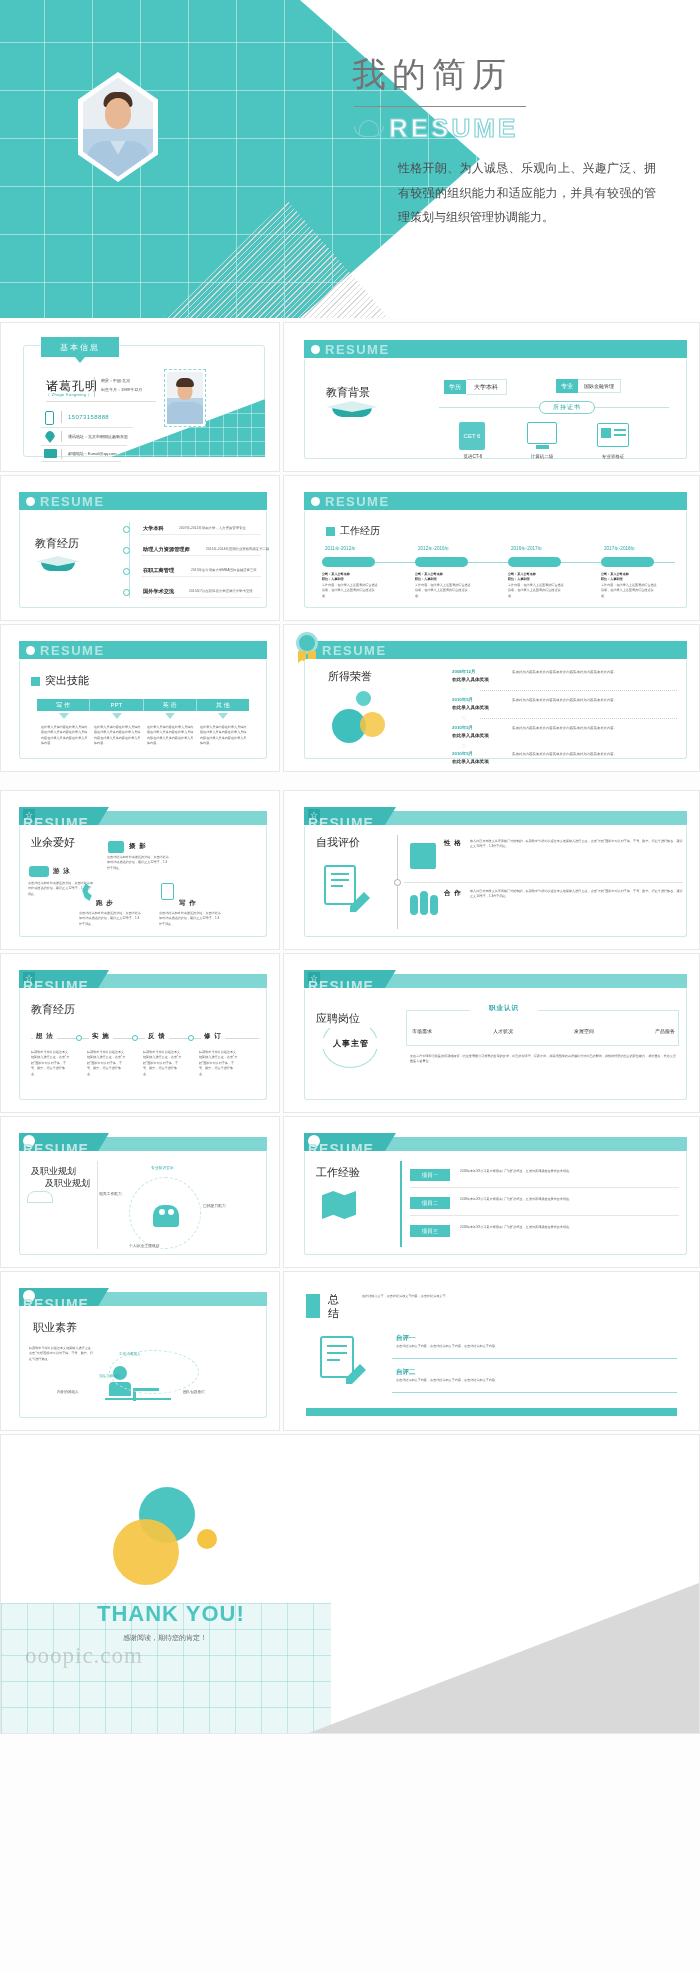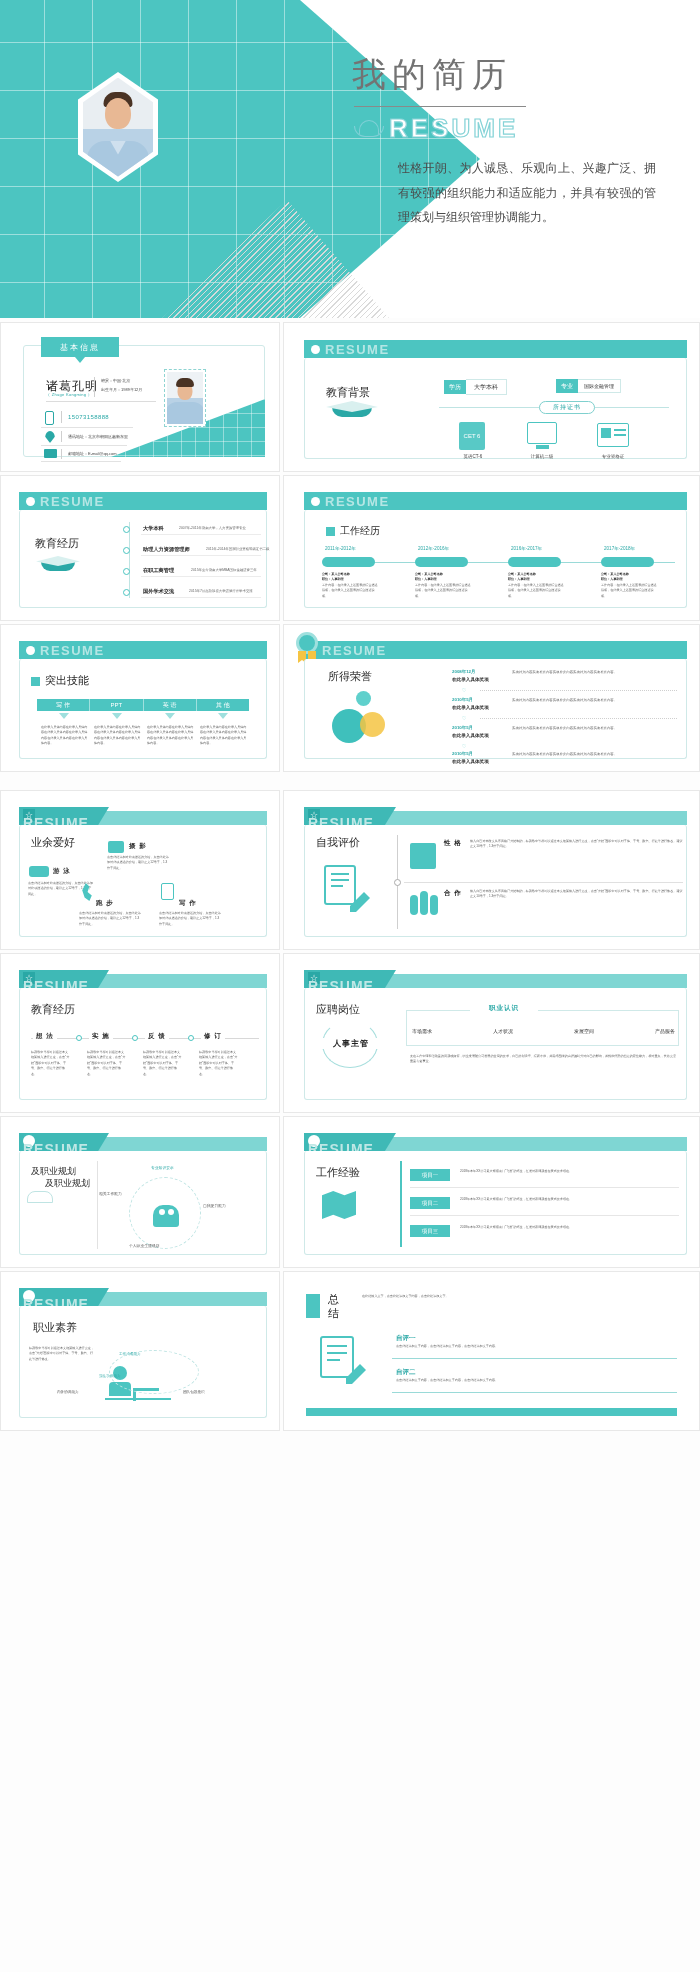--- a/index.html
+++ b/index.html
@@ -458,21 +458,21 @@
     <div style="position:absolute;left:198px;top:96px;width:40px;" class="micro">标题数中等都可以通过本文框架输入进行更改，点击"开始"面板中可以对字体、字号、颜色、行距等进行修改。</div>
   </div>
 
   <div class="slide" style="left:283px;top:953px;width:417px;height:160px;">
     <div class="bar light" style="left:30px;top:20px;right:12px;height:14px;"></div>
     <div style="position:absolute;left:20px;top:16px;width:92px;height:18px;background:#3fb9b6;clip-path:polygon(0 0,100% 0,88% 100%,0 100%);"></div>
     <div class="badge-star" style="left:24px;top:18px;width:12px;height:12px;">☆</div>
     <div style="position:absolute;left:24px;top:24px;font-size:14px;font-weight:bold;letter-spacing:1px;color:#bfe7e5;">RESUME</div>
     <div class="inner-card" style="left:20px;top:34px;right:12px;bottom:12px;border-top:none;"></div>
 
-    <div class="sec-title" style="left:32px;top:48px;font-size:11px;font-family:Liberation Serif, serif;">应聘岗位</div>
+    <div class="sec-title" style="left:32px;top:57px;font-size:11px;font-family:Liberation Serif, serif;">应聘岗位</div>
     <div style="position:absolute;left:38px;top:66px;width:56px;height:48px;border:1px solid #a7dedd;border-radius:50%;border-top-color:transparent;"></div>
     <div style="position:absolute;left:36px;top:84px;width:62px;text-align:center;font-size:8px;font-weight:bold;color:#222;letter-spacing:1px;background:#fff;">人事主管</div>
 
     <div style="position:absolute;left:122px;top:56px;right:20px;height:36px;border:1px solid #cfe9e8;"></div>
     <div style="position:absolute;left:186px;top:50px;width:68px;text-align:center;background:#fff;font-size:6.5px;font-weight:bold;color:#2aa8a6;letter-spacing:1px;">职业认识</div>
     <div style="position:absolute;left:128px;top:74px;right:24px;display:flex;justify-content:space-between;font-size:5px;color:#333;">
       <span>市场需求</span>
       <span>人才状况</span>
       <span>发展空间</span>
       <span>产品服务</span>
@@ -570,14 +570,24 @@
     <div style="position:absolute;left:112px;top:72px;right:22px;" class="micro">点击此处添加文字内容，点击此处添加文字内容，点击此处添加文字内容。</div>
     <div style="position:absolute;left:108px;top:86px;right:22px;height:1px;background:#9adad8;"></div>
 
     <div style="position:absolute;left:112px;top:96px;font-size:6.5px;font-weight:bold;color:#2aa8a6;">自评二</div>
     <div style="position:absolute;left:112px;top:106px;right:22px;" class="micro">点击此处添加文字内容，点击此处添加文字内容，点击此处添加文字内容。</div>
     <div style="position:absolute;left:108px;top:120px;right:22px;height:1px;background:#9adad8;"></div>
 
     <div style="position:absolute;left:22px;bottom:14px;right:22px;height:8px;background:#4cc5c1;"></div>
   </div>
 
+  <div class="slide thanks" style="top:1434px;height:300px;border:1px solid #e8e8e8;">
+    <div class="thanks-grid"></div>
+    <div class="thanks-tri"></div>
+    <div style="position:absolute;left:138px;top:52px;width:56px;height:56px;border-radius:50%;background:#4cc5c1;"></div>
+    <div style="position:absolute;left:112px;top:84px;width:66px;height:66px;border-radius:50%;background:rgba(245,196,67,.92);"></div>
+    <div style="position:absolute;left:196px;top:94px;width:20px;height:20px;border-radius:50%;background:#f5c443;"></div>
+    <div style="position:absolute;left:96px;top:166px;font-size:22px;color:#4cc5c1;font-weight:bold;letter-spacing:1px;">THANK YOU!</div>
+    <div style="position:absolute;left:122px;top:198px;font-size:7px;color:#6b6b6b;">感谢阅读，期待您的肯定！</div>
+    <div class="watermark" style="left:24px;top:208px;">ooopic.com</div>
+  </div>
 
 </div>
 
 </body></html>

